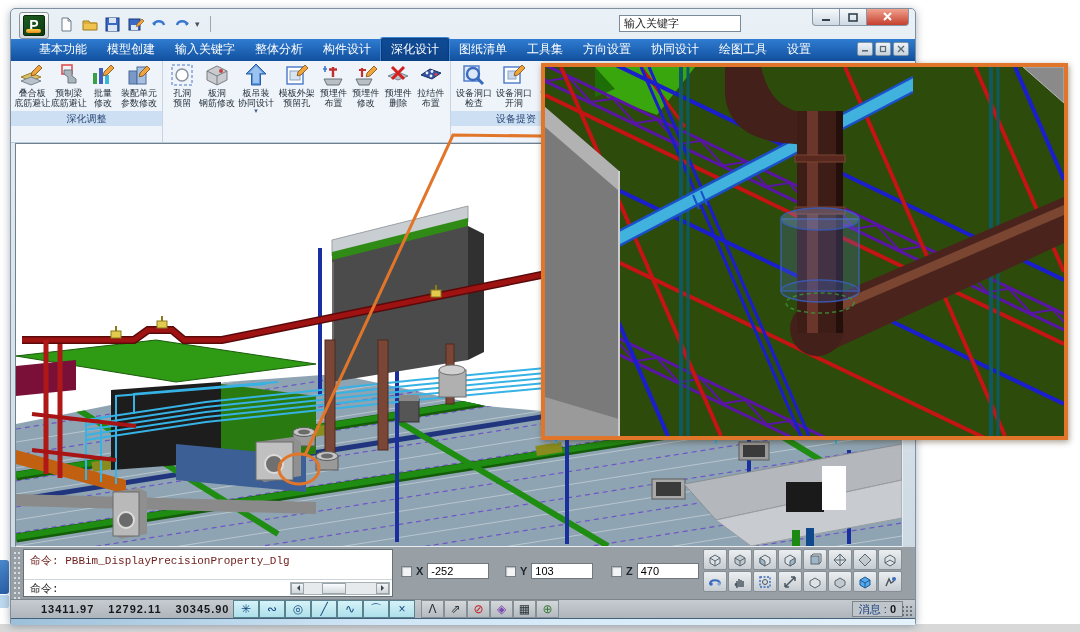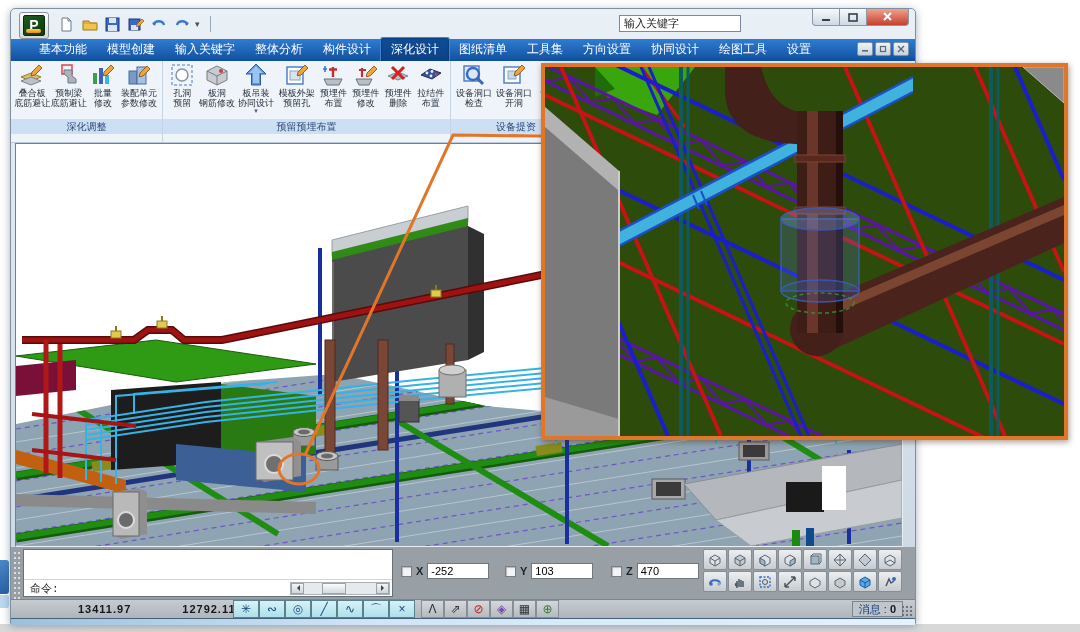--- a/index.html
+++ b/index.html
@@ -43,21 +43,21 @@
              background:linear-gradient(#2f7cd2,#11509e); display:flex; align-items:center; padding-left:18px; }
   .tab { color:#fff; font-size:12px; font-weight:normal; padding:3px 10px 4px 10px; border-radius:2px; white-space:nowrap; cursor:default; }
   .tab.active { background:linear-gradient(#0f4c97,#0c4186); box-shadow:inset 0 0 2px rgba(0,0,0,.5), 0 0 0 1px #3d86d4; }
   .menu-winbtns { position:absolute; right:6px; top:3px; display:flex; gap:2px; }
   .mwb { width:16px; height:14px; background:linear-gradient(#eef3f8,#c7d2dc); border:1px solid #8093a4; border-radius:2px;
          display:flex; align-items:center; justify-content:center; }
 
   
   .ribbon { position:absolute; left:0; top:52px; width:100%; height:82px; background:#eff4fa; border-bottom:1px solid #bccadb; display:flex; }
   .rgroup { position:relative; height:100%; padding:1px 3px 16px 3px; border-right:1px solid #c6d4e2; display:flex; align-items:flex-start; }
-  .rgroup-label { position:absolute; left:0; bottom:8px; width:100%; height:15px; background:#cddff2; color:#2c4a78;
+  .rgroup-label { position:absolute; left:0; bottom:16px; width:100%; height:15px; background:#cddff2; color:#2c4a78;
                   font-size:10px; text-align:center; line-height:15px; white-space:nowrap; overflow:hidden; }
   .rbtn { width:35px; display:flex; flex-direction:column; align-items:center; padding-top:0; cursor:default; }
   .rbtn.w40 { width:40px; } .rbtn.w44 { width:44px; }
   .rbtn svg { flex:none; }
   .rlbl { font-size:9px; line-height:10px; color:#25303c; text-align:center; white-space:nowrap; }
   .drop-caret { font-size:7px; color:#44608a; line-height:6px; }
 
   
   .viewport { position:absolute; left:4px; top:134px; width:888px; height:404px; background:#fff;
               border:1px solid; border-color:#70818e #e8eef2 #e8eef2 #70818e; }
@@ -84,21 +84,21 @@
   .axis-lbl { font-size:11px; font-weight:bold; color:#20262c; }
   .axis-input { width:62px; height:16px; border:1px solid #70787e; font:11px "Liberation Sans",sans-serif; padding:0 3px; }
 
   .viewpanel { position:absolute; left:692px; top:2px; width:202px; height:46px; display:grid;
                grid-template-columns:repeat(8,24px); grid-template-rows:21px 21px; gap:1px; }
   .vbtn { background:linear-gradient(#eceff1,#c6ccd1); border:1px solid #868f96; border-radius:2px;
           display:flex; align-items:center; justify-content:center; }
 
   .statusrow { position:absolute; left:0; top:52px; width:100%; height:19px; background:linear-gradient(#c6cbd0,#aeb5bb); border-top:1px solid #7e868d; }
   .coords { position:absolute; left:30px; top:3px; font-size:11px; font-weight:bold; color:#14181c; letter-spacing:1px; }
-  .coords span { margin-right:14px;margin-left:37px; }
+  .coords span { margin-right:14px; }
   .togglegrp { position:absolute; left:222px; top:0; display:flex; }
   .tgl { width:26px; height:18px; background:linear-gradient(#d6f2f8,#aee0ea); border:1px solid #5a828e;
          display:flex; align-items:center; justify-content:center; font-size:12px; color:#174a7c; margin-right:0; }
   .togglegrp2 { position:absolute; left:410px; top:0; display:flex; }
   .tgl2 { width:23px; height:18px; background:linear-gradient(#d4d8db,#b4babf); border:1px solid #868f96;
           display:flex; align-items:center; justify-content:center; font-size:12px; color:#2a3238; }
   .msgbox { position:absolute; right:12px; top:1px; height:16px; padding:0 6px; border:1px solid #7e868d;
             background:#bfc5ca; font-size:11px; color:#103a78; display:flex; align-items:center; gap:3px; }
   .msgbox b { color:#14181c; font-weight:bold; }
   .winstrip { position:absolute; left:0; top:609px; width:100%; height:7px;
@@ -326,21 +326,20 @@
           <svg width="26" height="26" viewBox="0 0 26 26">
               <path d="M3 13 l9 -6 11 4 -9 6 z" fill="#35539e" stroke="#1a2f66"></path>
               <circle cx="9" cy="11" r="1.4" fill="#e8eef6"></circle>
               <circle cx="14" cy="9.5" r="1.4" fill="#e8eef6"></circle>
               <circle cx="13" cy="14" r="1.4" fill="#e8eef6"></circle>
               <circle cx="18" cy="12.5" r="1.4" fill="#d84040"></circle>
             </svg>
           <span class="rlbl">拉结件</span>
           <span class="rlbl">布置</span>
         </div>
-        <div class="rgroup-label">预留预埋布置</div>
       </div>
 
       <div class="rgroup" style="width:130px;border-right:none">
         <div class="rbtn w40">
           <svg width="26" height="26" viewBox="0 0 26 26">
               <rect x="3" y="4" width="15" height="15" fill="#dce8f4" stroke="#4878c8" stroke-width="1.4"></rect>
               <circle cx="12" cy="12" r="6" fill="none" stroke="#3a6ac0" stroke-width="2.4"></circle>
               <line x1="16" y1="16" x2="22" y2="22" stroke="#3a6ac0" stroke-width="3"></line>
             </svg>
           <span class="rlbl">设备洞口</span>
@@ -519,20 +518,24 @@
           <rect x="776" y="386" width="8" height="16" fill="#1c8a10"></rect>
           <rect x="790" y="384" width="8" height="18" fill="#104a8c"></rect>
         </g>
       </svg>
     </div>
 
     <div class="bottombar">
       <div class="grip-col"></div>
 
       <div class="cmdwin">
+        <div class="cmdline1">
+          <span>命令:</span>
+          <span>PBBim_DisplayPrecisionProperty_Dlg</span>
+        </div>
         <div class="cmdline2">
           <span>命令:</span>
           <input class="cmd-input" style="">
           <div class="hscroll">
             <div class="hs-arrow">
                 <div class="tri-l"></div>
               </div>
             <div class="hs-thumb"></div>
             <div style="flex:1"></div>
             <div class="hs-arrow">

